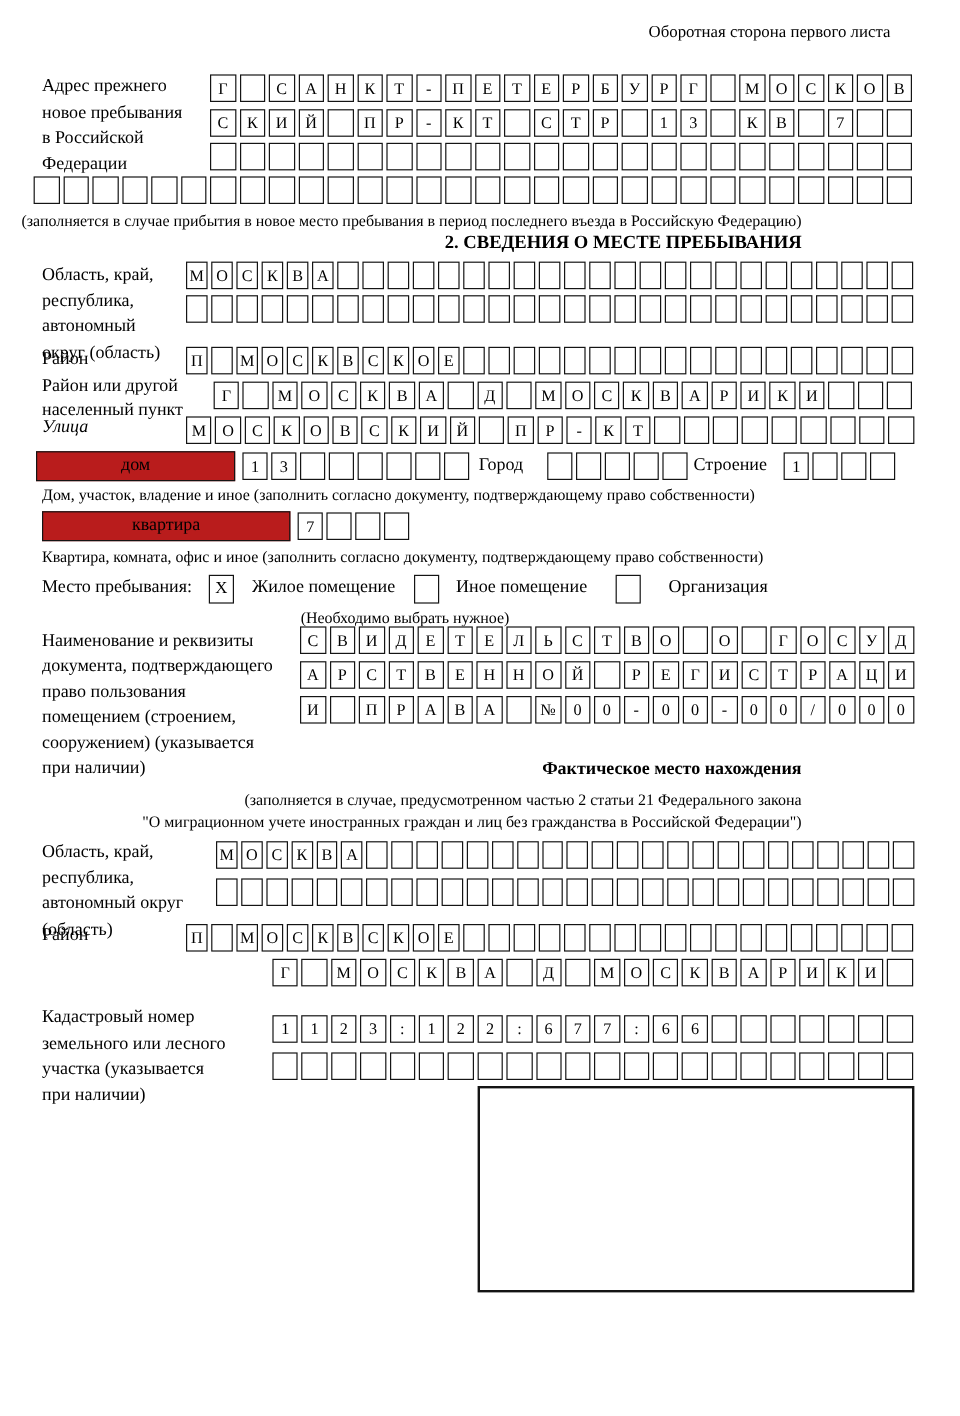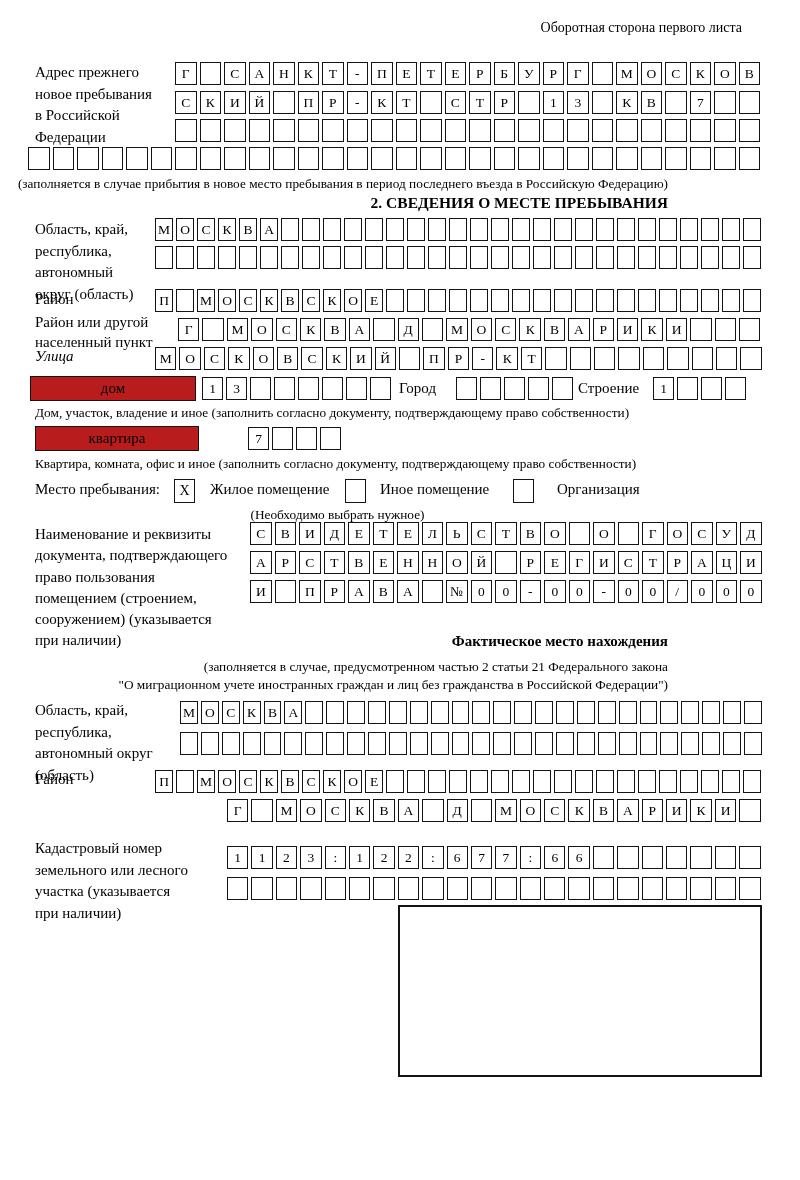--- a/index.html
+++ b/index.html
@@ -335,21 +335,21 @@
     </div>
   <div class="inline-lbl" style="left:578px;top:380px;">Строение</div>
   <div class="cellrow" style="left:653px;top:377px;--p:24px;">
       <span class="cell">1</span>
       <span class="cell"></span>
       <span class="cell"></span>
       <span class="cell"></span>
     </div>
   <div class="note" style="left:35px;top:404px;">Дом, участок, владение и иное (заполнить согласно документу, подтверждающему право собственности)</div>
 
-  <div class="box" style="left:35px;top:426px;width:164px;height:25px;">квартира</div>
+  <div class="box" style="left:35px;top:426px;width:207px;height:25px;">квартира</div>
   <div class="cellrow" style="left:248px;top:427px;--p:24px;">
       <span class="cell">7</span>
       <span class="cell"></span>
       <span class="cell"></span>
       <span class="cell"></span>
     </div>
   <div class="note" style="left:35px;top:455px;">Квартира, комната, офис и иное (заполнить согласно документу, подтверждающему право собственности)</div>
 
   <div class="inline-lbl" style="left:35px;top:481px;">Место пребывания:</div>
   <div class="chk" style="left:174px;top:479px;">X</div>

